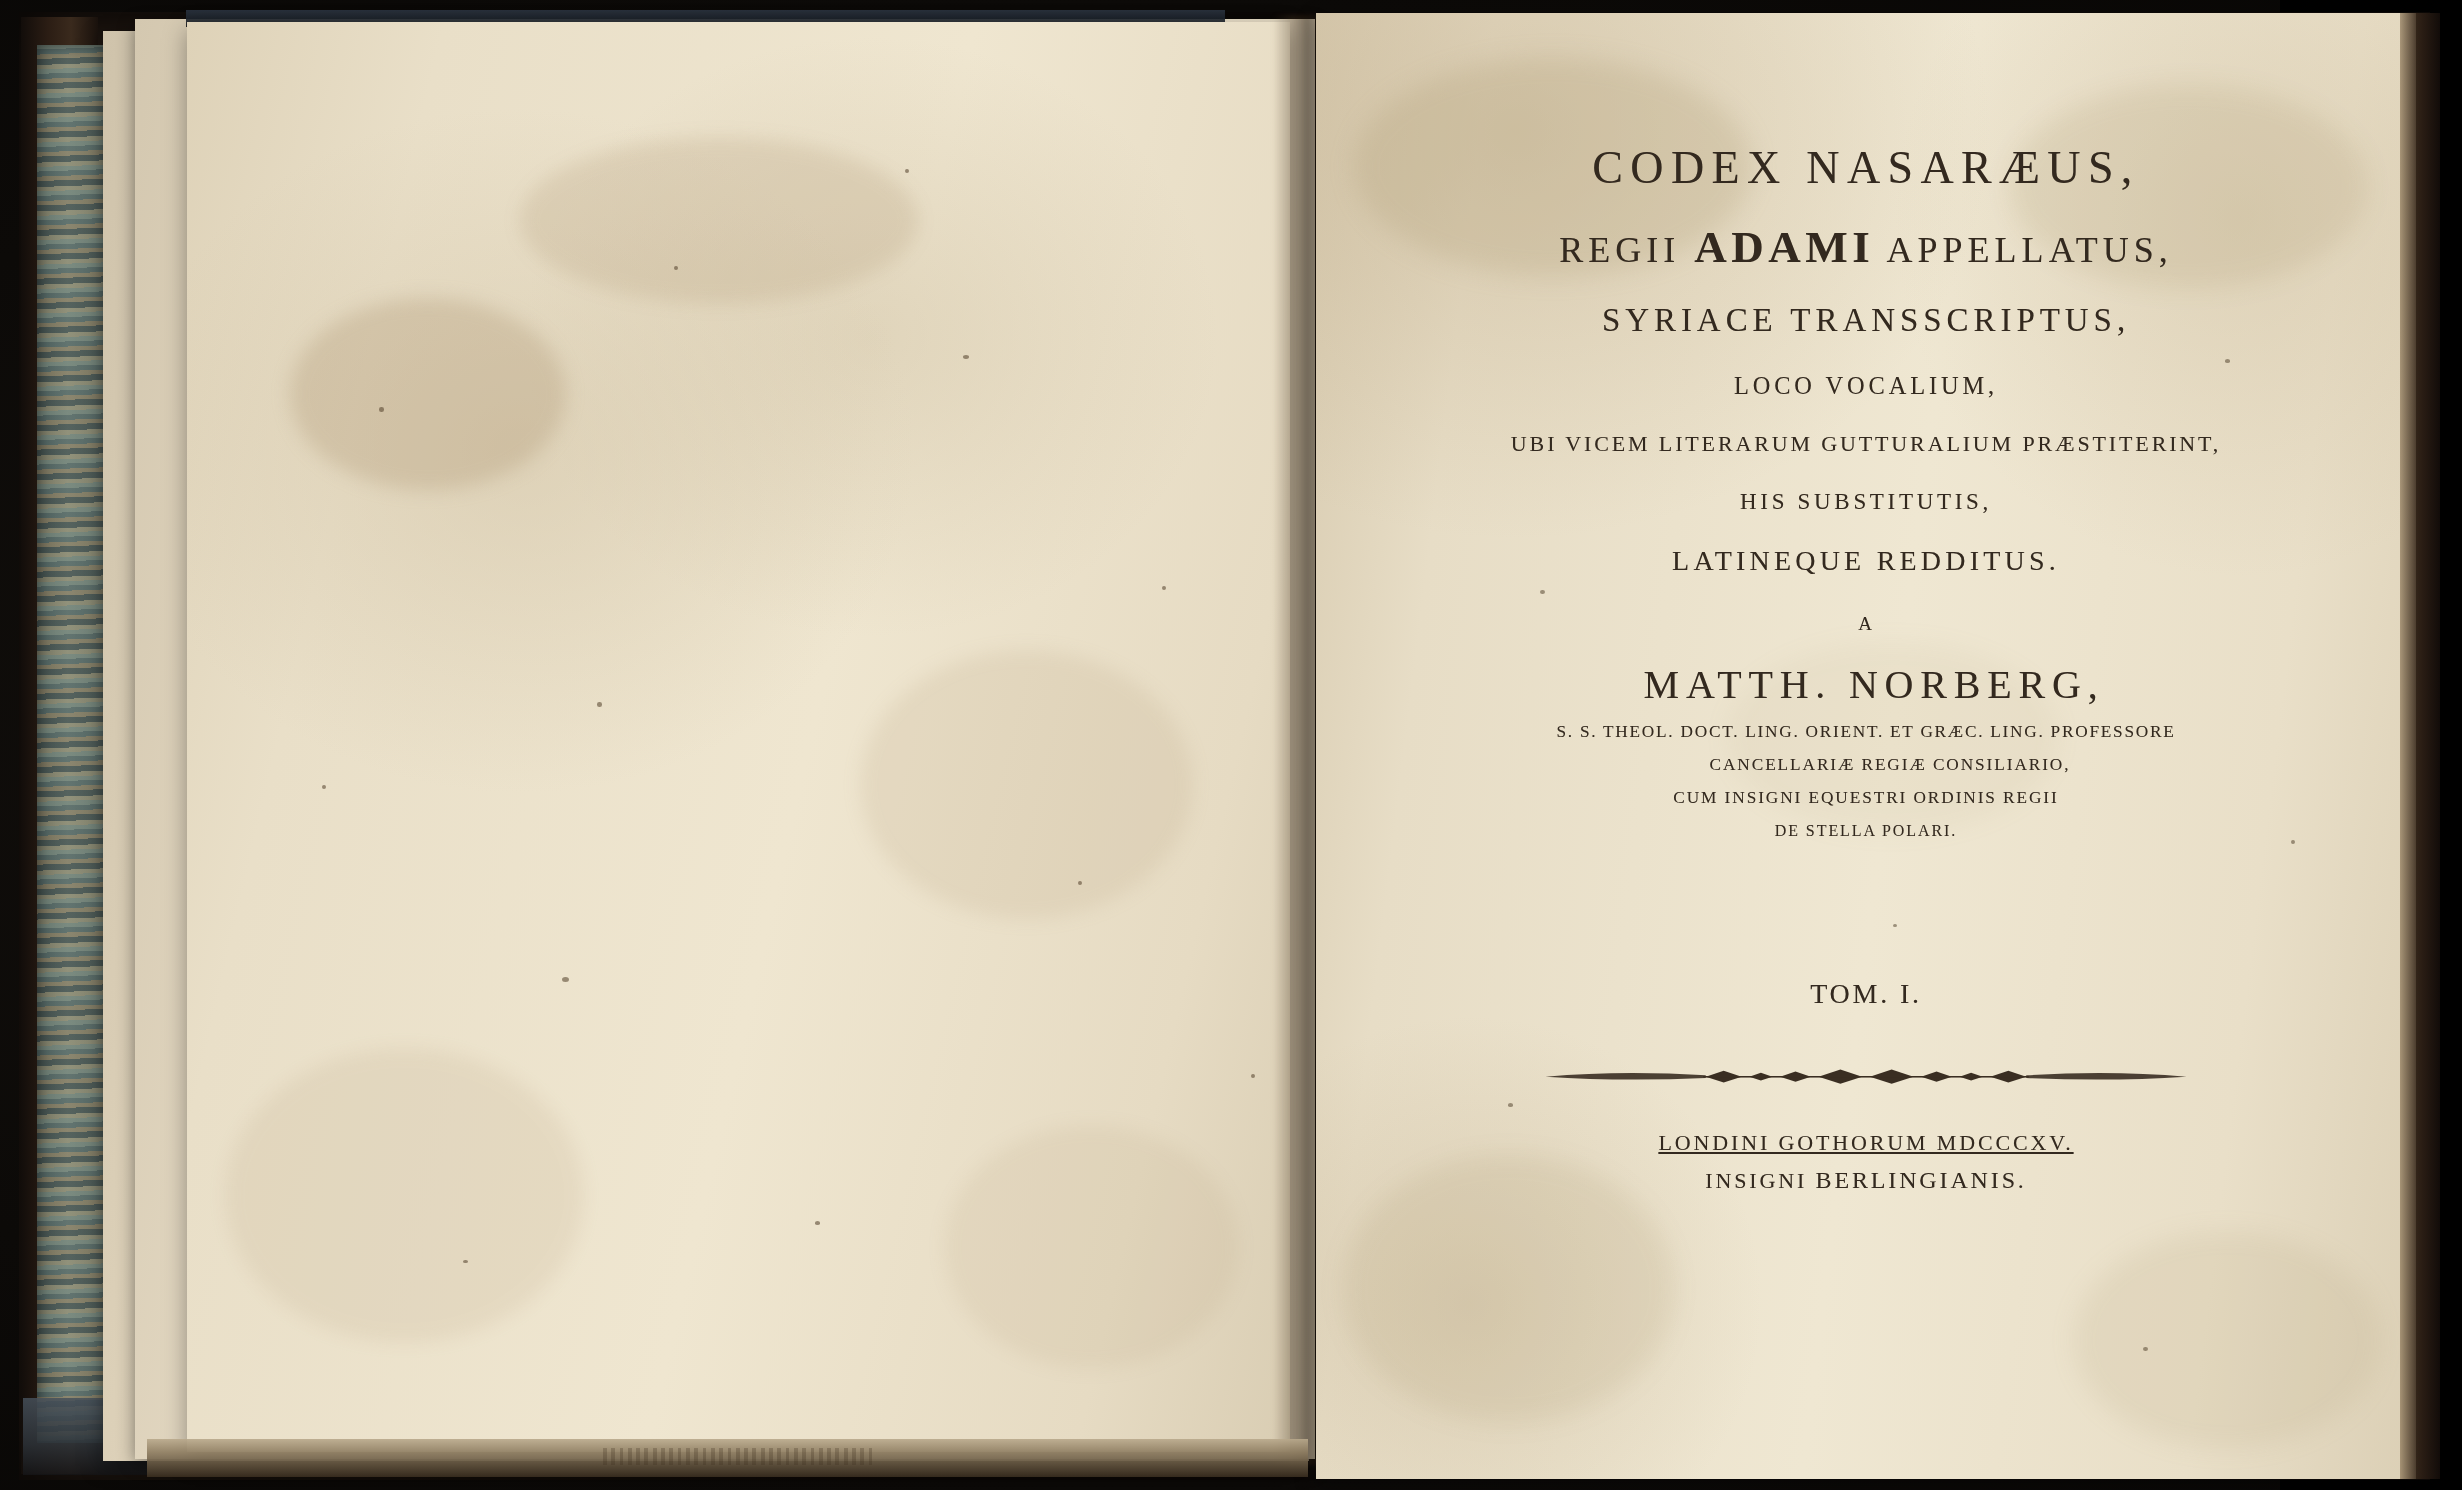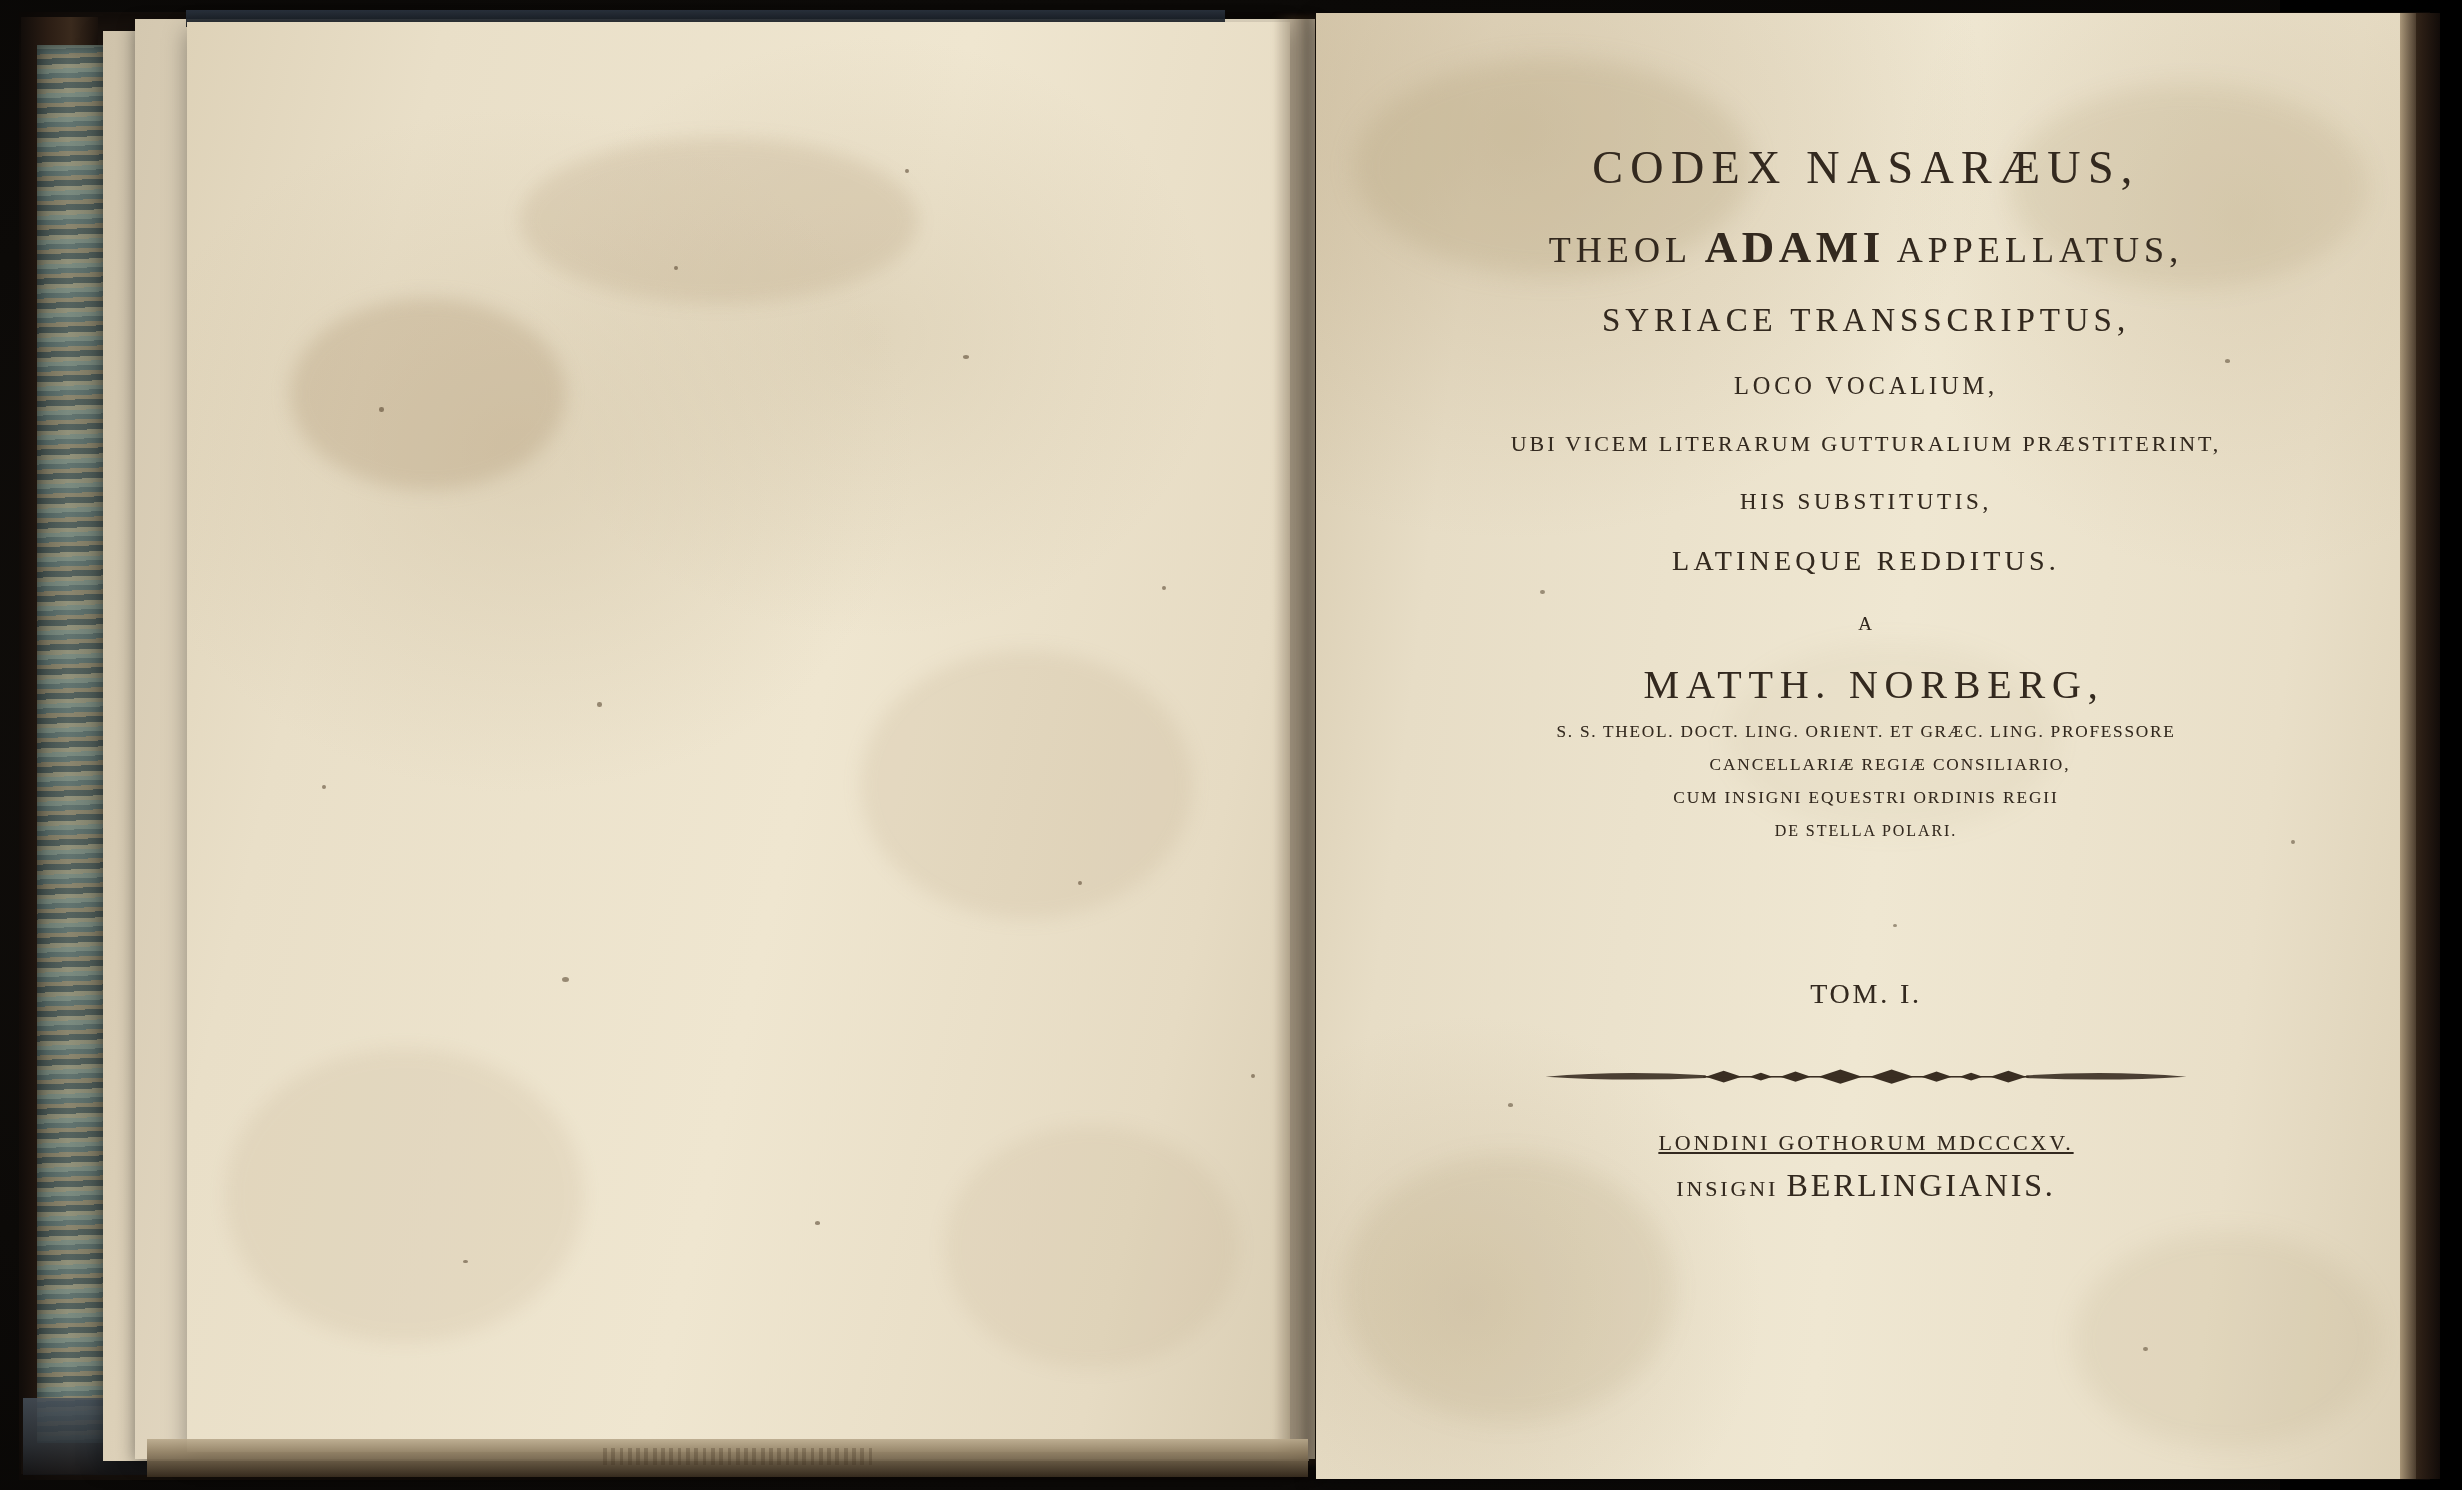--- a/index.html
+++ b/index.html
@@ -247,21 +247,21 @@
     position: absolute;
     top: 1052px;
     left: 50%;
     transform: translateX(-50%);
     width: 641px;
     height: 22px;
   }
 
   .imp1 { position: absolute; top: 1117px; left: 0; width: 100%; font-size: 22px; letter-spacing: 0.13em; text-decoration: underline; }
   .imp2 { position: absolute; top: 1154px; left: 0; width: 100%; font-size: 22px; letter-spacing: 0.13em; }
-  .imp2 .sc { font-size: 32px; }
+  .imp2 .sc { font-size: 24px; }
 
   
   .rspeck { position: absolute; border-radius: 50%; background: rgba(74,58,36,0.5); }
   .rstain { position: absolute; border-radius: 50%; background: rgba(170,148,110,0.22); filter: blur(11.5px); }
 
   
   #bottom-edge {
     position: absolute;
     left: 147px;
     top: 1439px;
@@ -342,21 +342,21 @@
     <div class="rspeck" style="left:192px;  top:1090px; width:5.1px;  height:3.8px;"></div>
     <div class="rspeck" style="left:975px; top:827px; width:3.8px;  height:3.8px;"></div>
     <div class="rspeck" style="left:577px;  top:911px; width:3.8px;  height:3.2px;"></div>
     <div class="rspeck" style="left:827px; top:1334px; width:4.5px;  height:3.8px;"></div>
 
     <div id="title-block">
 
       <div class="ln l1">CODEX NASARÆUS,</div>
 
       <div class="ln l2">
-        <span>THEOL </span><span class="big">ADAMI</span><span> APPELLATUS,</span>
+        <span>REGII </span><span class="big">ADAMI</span><span> APPELLATUS,</span>
       </div>
 
       <div class="ln l3">SYRIACE TRANSSCRIPTUS,</div>
       <div class="ln l4">LOCO VOCALIUM,</div>
       <div class="ln l5">UBI VICEM LITERARUM GUTTURALIUM PRÆSTITERINT,</div>
       <div class="ln l6">HIS SUBSTITUTIS,</div>
       <div class="ln l7">LATINEQUE REDDITUS.</div>
 
       <div class="ln l8">A</div>
       <div class="ln l9">MATTH. NORBERG,</div>

